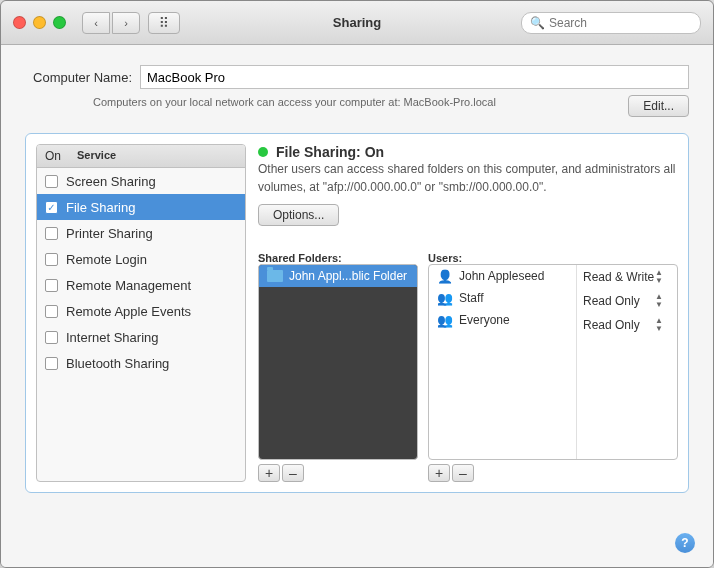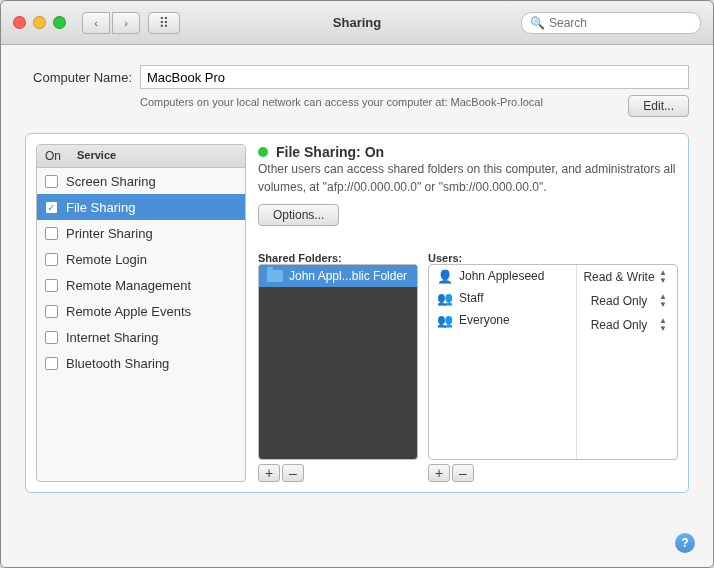--- a/index.html
+++ b/index.html
@@ -142,21 +142,21 @@
     }
 
     .computer-name-sub {
       display: flex;
       align-items: flex-start;
       margin-bottom: 16px;
     }
     .sub-text {
       font-size: 11px;
       color: #666;
-      margin-left: 115px;
+      margin-left: 68px;
       flex: 1;
       line-height: 1.4;
     }
     .edit-btn {
       background: linear-gradient(to bottom, #f8f8f8, #e0e0e0);
       border: 1px solid #b0b0b0;
       border-radius: 4px;
       padding: 3px 14px;
       font-size: 12px;
       cursor: pointer;
@@ -373,21 +373,20 @@
     .user-name {
       flex: 1;
     }
     .perm-item {
       display: flex;
       align-items: center;
       justify-content: space-between;
       padding: 4px 6px;
       font-size: 12px;
       color: #333;
-      text-align: center;
     }
     .perm-text {
       flex: 1;
     }
     .perm-stepper {
       display: flex;
       flex-direction: column;
       width: 16px;
     }
     .perm-arrow {

